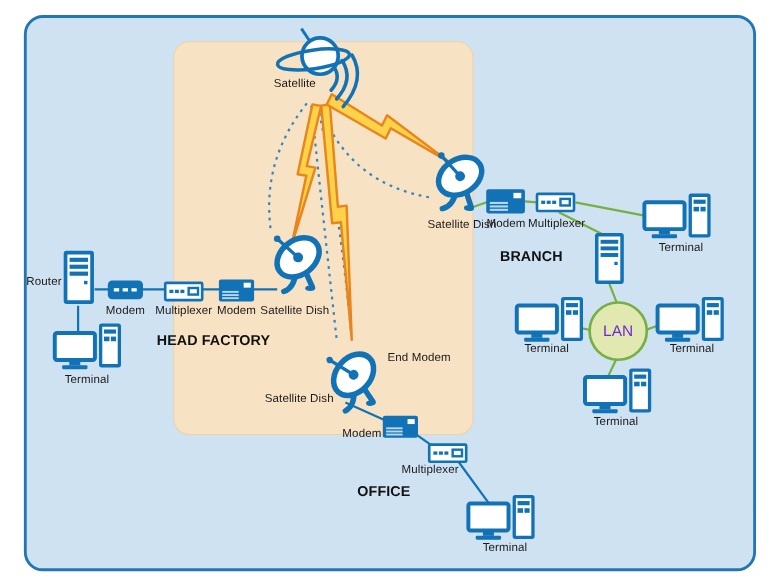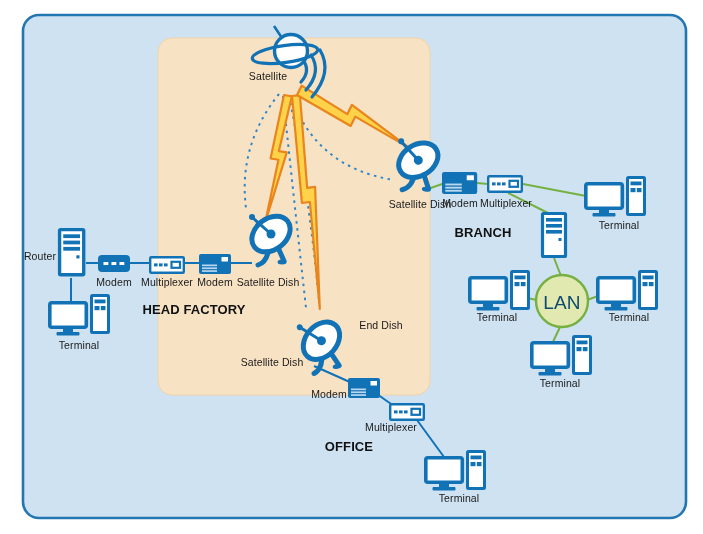--- a/index.html
+++ b/index.html
@@ -3,21 +3,21 @@
 <meta charset="utf-8">
 <style>
   html,body{margin:0;padding:0;background:#ffffff;}
   #stage{position:relative;width:703px;height:534px;background:#ffffff;overflow:hidden;
          font-family:"Liberation Sans",sans-serif;}
   #art{position:absolute;left:0;top:0;}
   .lbl{position:absolute;transform:translateX(-50%);white-space:nowrap;
        font-size:10.5px;color:#1a1a1a;letter-spacing:.1px;text-align:right;}
   .region{font-size:13px;font-weight:bold;color:#111;}
   .title{position:absolute;font-size:20px;font-weight:bold;color:#282828;transform:none;}
-  .lan-text{font-size:19px;color:#0c4a6e;}
+  .lan-text{font-size:14px;color:#6d28d9;}
 </style>
 </head>
 <body>
 
 <div id="stage">
 
 <svg id="art" width="703" height="534" viewBox="0 0 703 534">
   <defs>
     <g id="monitor">
       <rect x="1.8" y="1.8" width="36.5" height="24.5" rx="2" fill="#ffffff" stroke="#1272b6" stroke-width="3.6"></rect>
@@ -160,20 +160,20 @@
 <div class="lbl" style="left:420px;top:198px">Satellite Dish</div>
 <div class="lbl" style="left:460px;top:197px">Modem</div>
 <div class="lbl" style="left:506px;top:197px">Multiplexer</div>
 <div class="lbl region" style="left:483px;top:225px">BRANCH</div>
 <div class="lbl" style="left:619px;top:219px">Terminal</div>
 <div class="lbl lan-text" style="left:562px;top:292px">LAN</div>
 <div class="lbl" style="left:497px;top:311px">Terminal</div>
 <div class="lbl" style="left:629px;top:311px">Terminal</div>
 <div class="lbl" style="left:560px;top:377px">Terminal</div>
 
-<div class="lbl" style="left:381px;top:319px">End Dish</div>
+<div class="lbl" style="left:381px;top:319px">End Modem</div>
 <div class="lbl" style="left:272px;top:356px">Satellite Dish</div>
 <div class="lbl" style="left:329px;top:388px">Modem</div>
 <div class="lbl" style="left:391px;top:421px">Multiplexer</div>
 <div class="lbl region" style="left:349px;top:439px">OFFICE</div>
 <div class="lbl" style="left:459px;top:492px">Terminal</div>
 
 </div>
 
 </body></html>

